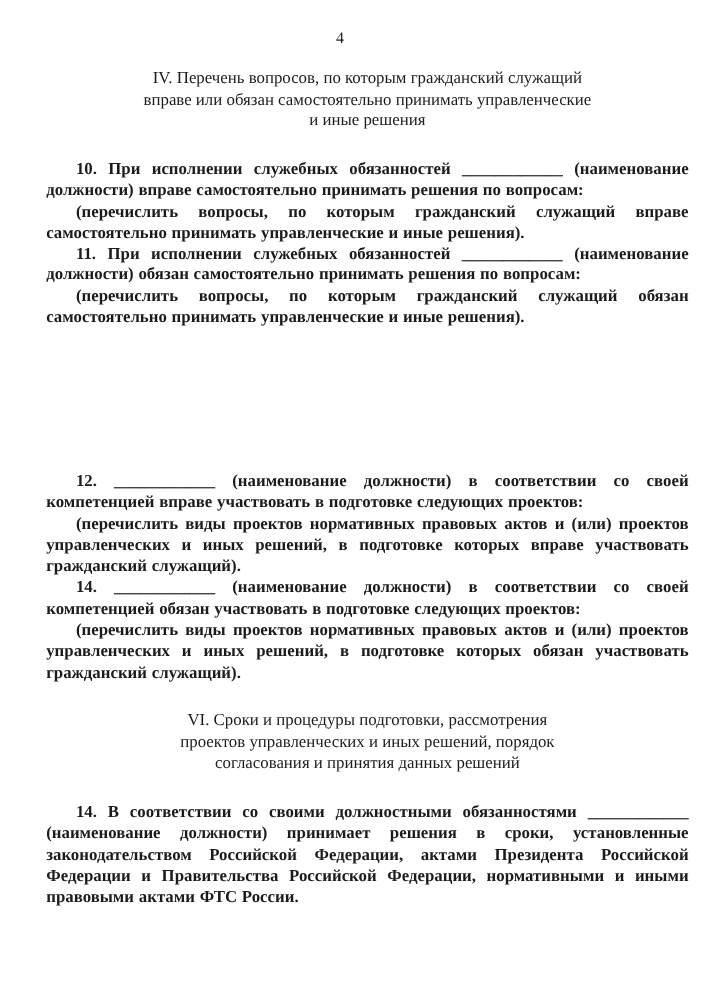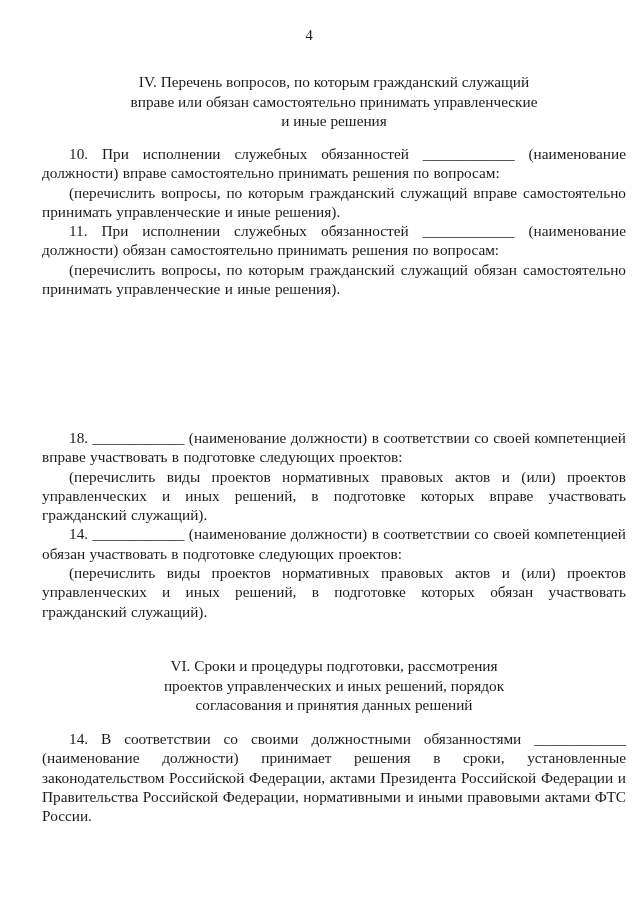--- a/index.html
+++ b/index.html
@@ -33,32 +33,33 @@
     text-align: center;
     font-size: 14.5px;
     line-height: 17px;
   }
   .heading {
     text-align: center;
     white-space: pre-line;
     font-size: 15.3px;
     line-height: 19.5px;
     font-weight: normal;
-    margin: 15px;
+    margin: 4px;
   }
   .heading-iv { top: 57px; }
   .heading-v  { top: 324px; }
   .heading-vi { top: 641px; }
   .body-block p {
     margin: 0;
     font-size: 15.3px;
     line-height: 19.3px;
     text-align: justify;
     text-indent: 27px;
     word-spacing: 0.5px;
+    font-weight: bold;
   }
   .body-iv  { top: 144px; }
   .body-v   { top: 428px; }
   .body-vi  { top: 729px; }
 </style>
 </head>
 <body>
 
 <div class="page">
 
@@ -70,21 +71,21 @@
 
   <div class="abs body-block body-iv">
     <p>10. При исполнении служебных обязанностей ____________ (наименование должности) вправе самостоятельно принимать решения по вопросам:</p>
     <p>(перечислить вопросы, по которым гражданский служащий вправе самостоятельно принимать управленческие и иные решения).</p>
     <p>11. При исполнении служебных обязанностей ____________ (наименование должности) обязан самостоятельно принимать решения по вопросам:</p>
     <p>(перечислить вопросы, по которым гражданский служащий обязан самостоятельно принимать управленческие и иные решения).</p>
   </div>
 
 
   <div class="abs body-block body-v">
-    <p>18. ____________ (наименование должности) в соответствии со своей компетенцией вправе участвовать в подготовке следующих проектов:</p>
+    <p>12. ____________ (наименование должности) в соответствии со своей компетенцией вправе участвовать в подготовке следующих проектов:</p>
     <p>(перечислить виды проектов нормативных правовых актов и (или) проектов управленческих и иных решений, в подготовке которых вправе участвовать гражданский служащий).</p>
     <p>14. ____________ (наименование должности) в соответствии со своей компетенцией обязан участвовать в подготовке следующих проектов:</p>
     <p>(перечислить виды проектов нормативных правовых актов и (или) проектов управленческих и иных решений, в подготовке которых обязан участвовать гражданский служащий).</p>
   </div>
 
   <h2 class="abs heading heading-vi">VI. Сроки и процедуры подготовки, рассмотрения
 проектов управленческих и иных решений, порядок
 согласования и принятия данных решений</h2>
 
   <div class="abs body-block body-vi">

